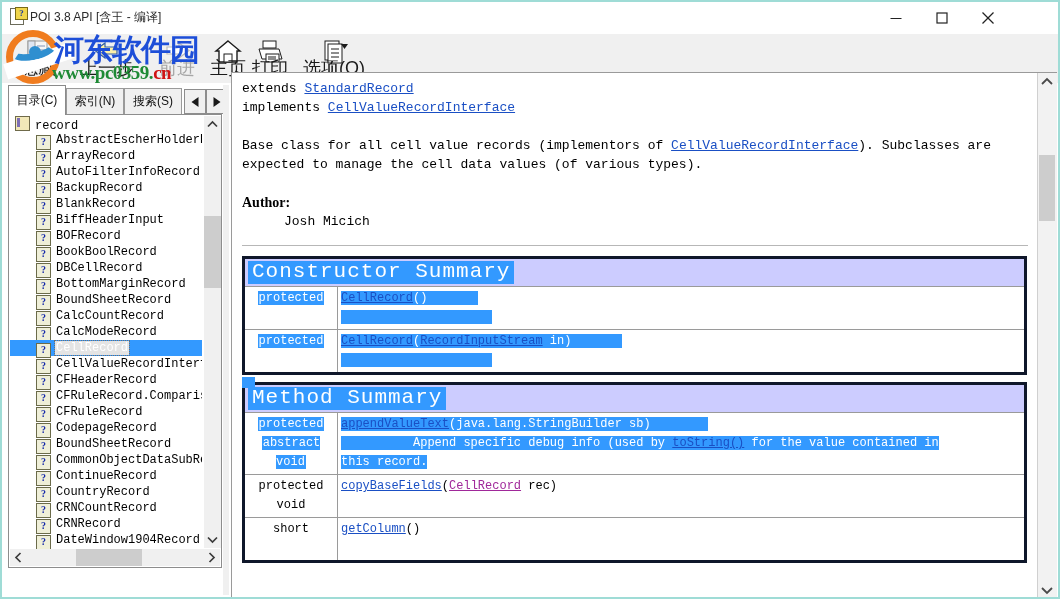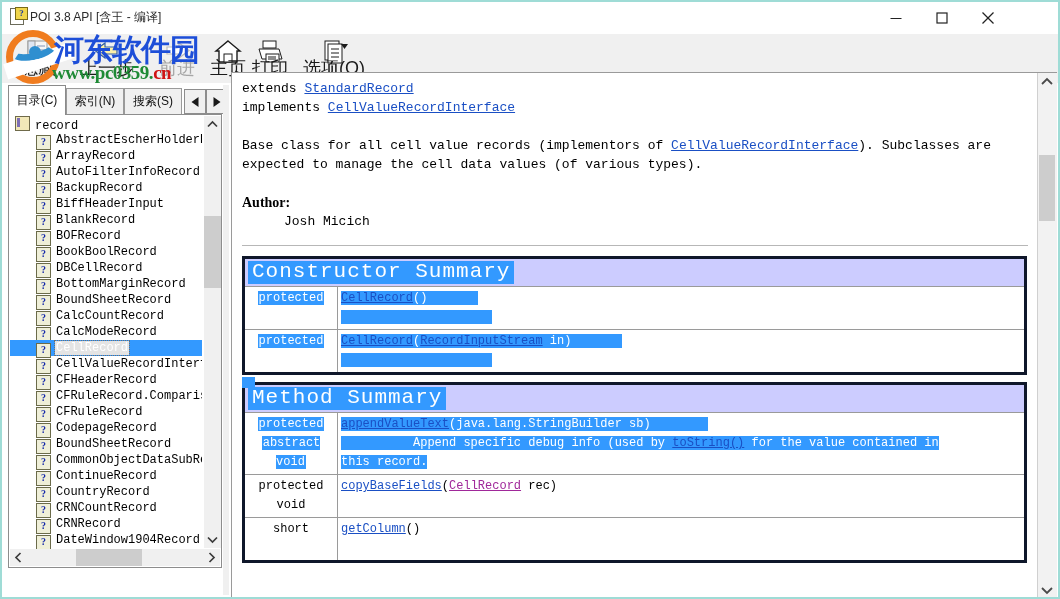--- a/index.html
+++ b/index.html
@@ -245,22 +245,22 @@
     <div class="treebox">
       <div class="treeclip">
         <div class="tnode root">
           <span class="ico ico-book"></span><span class="lbl">record</span>
         </div>
         <div id="tree-items">
             <div class="tnode child"><span class="ico ico-q">?</span><span class="lbl">AbstractEscherHolderReco</span></div>
             <div class="tnode child"><span class="ico ico-q">?</span><span class="lbl">ArrayRecord</span></div>
             <div class="tnode child"><span class="ico ico-q">?</span><span class="lbl">AutoFilterInfoRecord</span></div>
             <div class="tnode child"><span class="ico ico-q">?</span><span class="lbl">BackupRecord</span></div>
+            <div class="tnode child"><span class="ico ico-q">?</span><span class="lbl">BlankRecord</span></div>
             <div class="tnode child"><span class="ico ico-q">?</span><span class="lbl">BiffHeaderInput</span></div>
-            <div class="tnode child"><span class="ico ico-q">?</span><span class="lbl">BlankRecord</span></div>
             <div class="tnode child"><span class="ico ico-q">?</span><span class="lbl">BOFRecord</span></div>
             <div class="tnode child"><span class="ico ico-q">?</span><span class="lbl">BookBoolRecord</span></div>
             <div class="tnode child"><span class="ico ico-q">?</span><span class="lbl">DBCellRecord</span></div>
             <div class="tnode child"><span class="ico ico-q">?</span><span class="lbl">BottomMarginRecord</span></div>
             <div class="tnode child"><span class="ico ico-q">?</span><span class="lbl">BoundSheetRecord</span></div>
             <div class="tnode child"><span class="ico ico-q">?</span><span class="lbl">CalcCountRecord</span></div>
             <div class="tnode child"><span class="ico ico-q">?</span><span class="lbl">CalcModeRecord</span></div>
             <div class="tnode child sel"><span class="ico ico-q">?</span><span class="lbl">CellRecord</span></div>
             <div class="tnode child"><span class="ico ico-q">?</span><span class="lbl">CellValueRecordInterface</span></div>
             <div class="tnode child"><span class="ico ico-q">?</span><span class="lbl">CFHeaderRecord</span></div>

